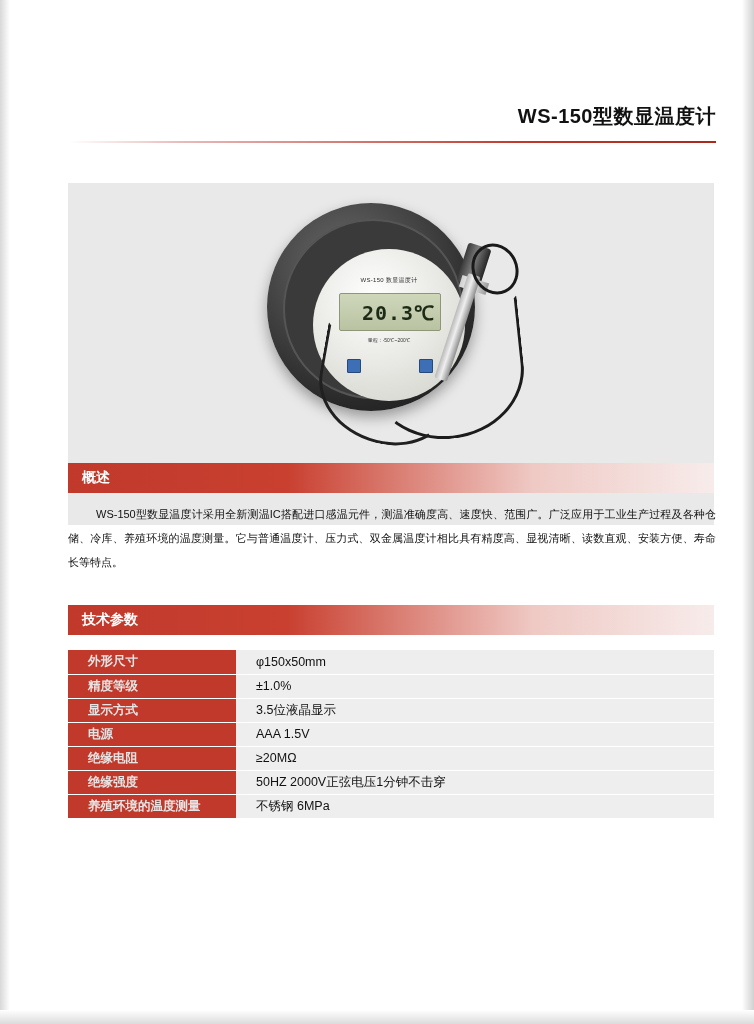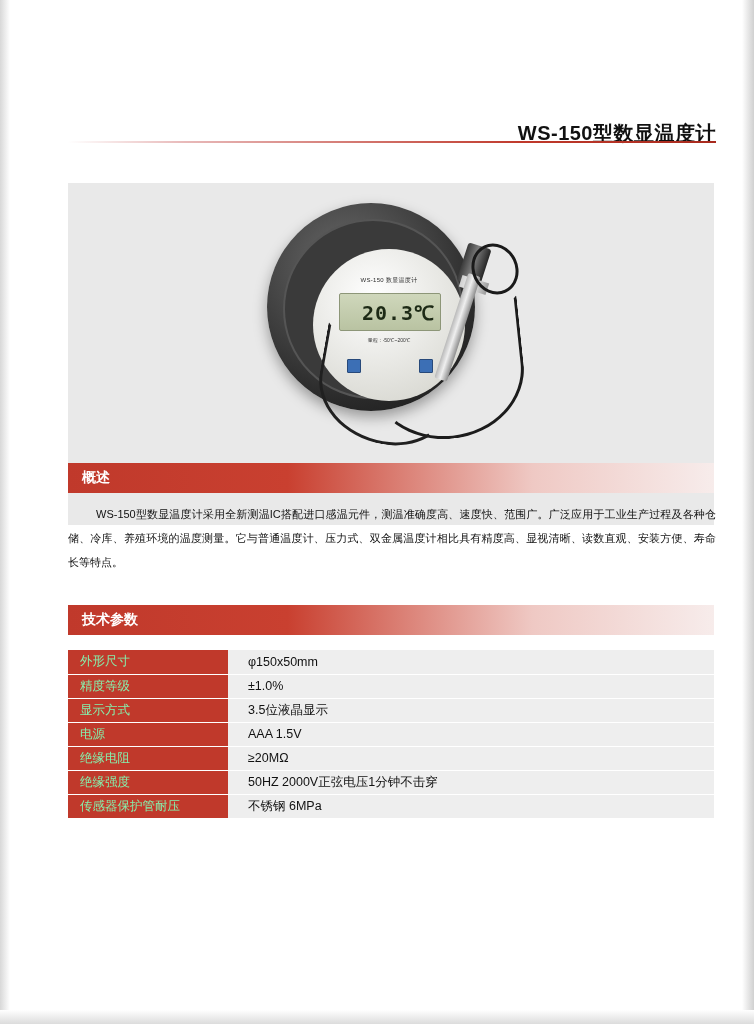--- a/index.html
+++ b/index.html
@@ -40,21 +40,20 @@
   }
 
   .doc-title {
     position: absolute;
     right: 38px;
     top: 103px;
     font-size: 20px;
     font-weight: bold;
     letter-spacing: 0.5px;
     color: #111;
-    margin-top: 17px;
   }
   .title-rule {
     position: absolute;
     left: 68px;
     top: 141px;
     width: 648px;
     height: 2px;
     background: linear-gradient(to right, #ffffff 0%, #e8b9b9 18%, #c0392b 70%, #a82a1d 100%);
   }
 
@@ -247,23 +246,23 @@
   }
   .spec-table tr { height: 24px; }
   .spec-table td {
     border-bottom: 1px solid #ffffff;
     padding: 0;
     vertical-align: middle;
   }
   .spec-table td.k {
     width: 148px;
     background: #c0392b;
-    color: #86efac;
-    padding-left: 12px;
-    font-weight: normal;
+    color: #e5e5e5;
+    padding-left: 20px;
+    font-weight: bold;
   }
   .spec-table td.v {
     background: #eeeeee;
     color: #111;
     padding-left: 20px;
   }
 </style>
 </head>
 <body>
 
@@ -327,19 +326,19 @@
         </tr>
         <tr>
           <td class="k">绝缘电阻</td>
           <td class="v">≥20MΩ</td>
         </tr>
         <tr>
           <td class="k">绝缘强度</td>
           <td class="v">50HZ 2000V正弦电压1分钟不击穿</td>
         </tr>
         <tr>
-          <td class="k">传感器保护管耐压</td>
+          <td class="k">养殖环境的温度测量</td>
           <td class="v">不锈钢 6MPa</td>
         </tr>
       </tbody>
   </table>
 
 </div>
 
 </body></html>

